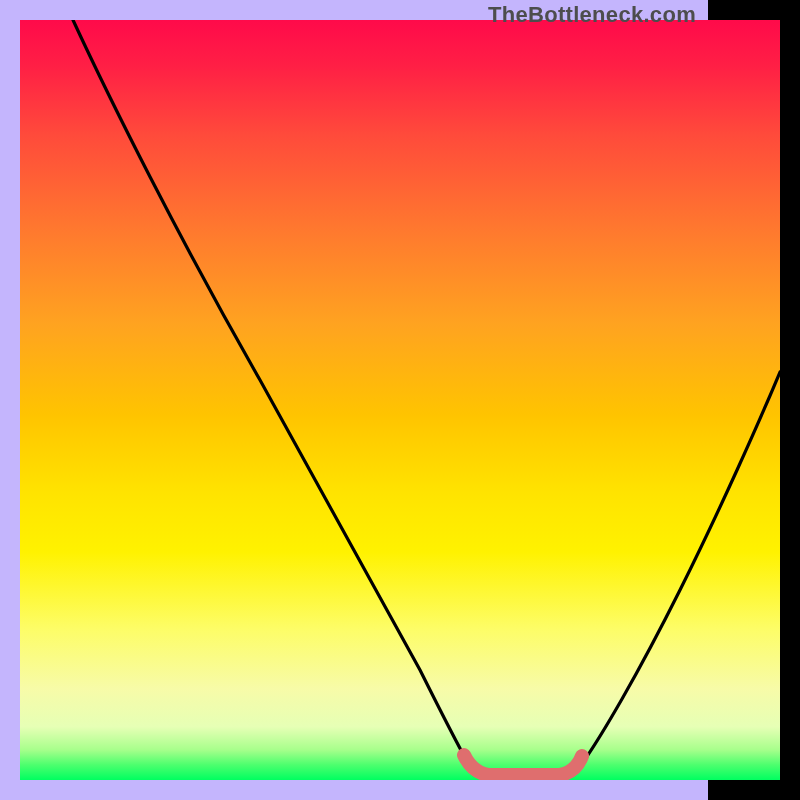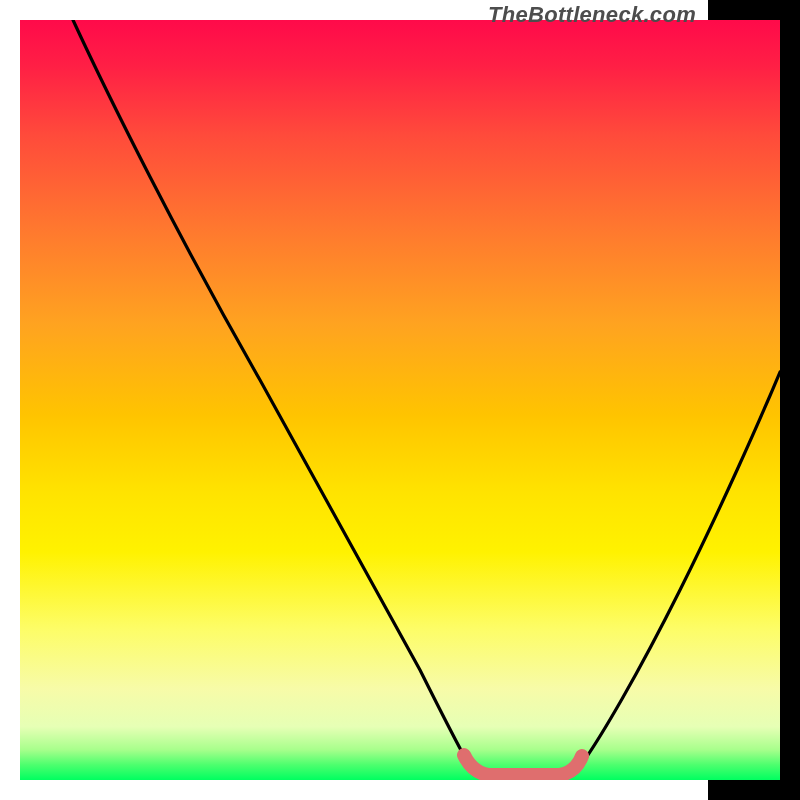--- a/index.html
+++ b/index.html
@@ -8,22 +8,21 @@
     width: 800px;
     height: 800px;
     background: #000;
     font-family: Arial, Helvetica, sans-serif;
     overflow: hidden;
   }
   .frame {
     position: relative;
     width: 708px;
     height: 800px;
-    background: #ffffff;
-    font-style: italic;
+    background: #c4b5fd;
   }
   .plot-area {
     position: absolute;
     left: 20px;
     top: 20px;
     width: 760px;
     height: 760px;
     
     background: linear-gradient(
       to bottom,

